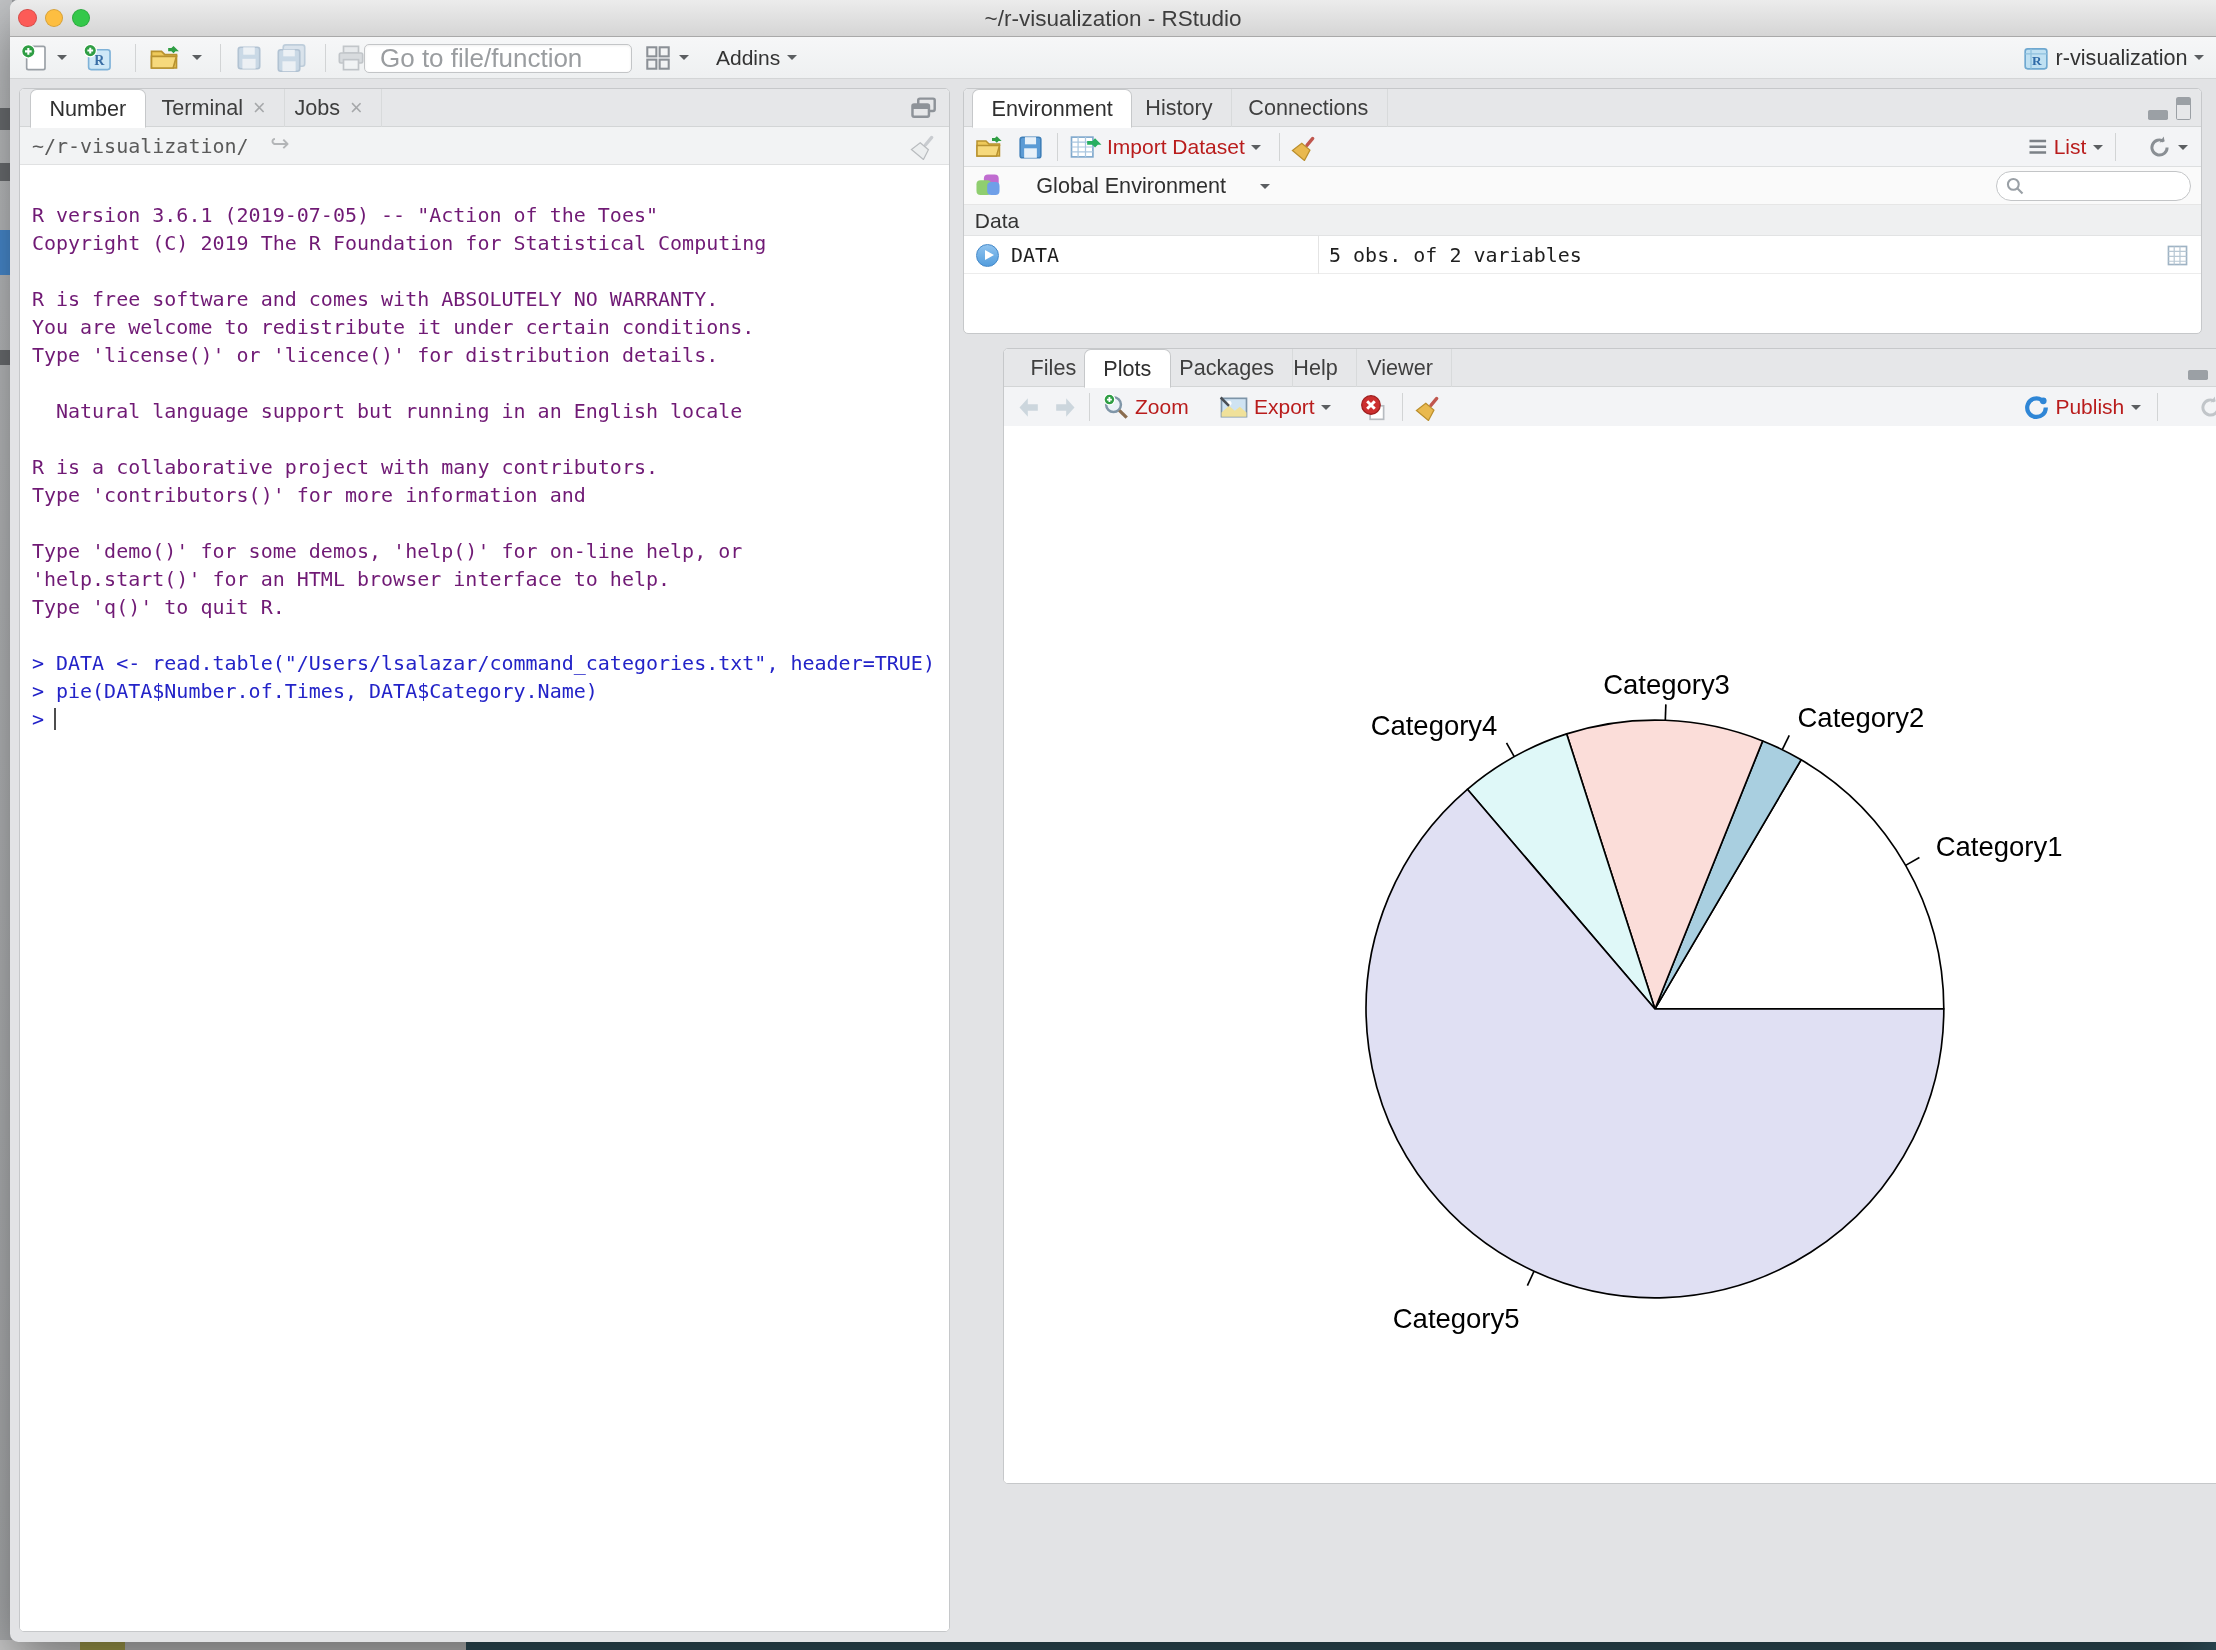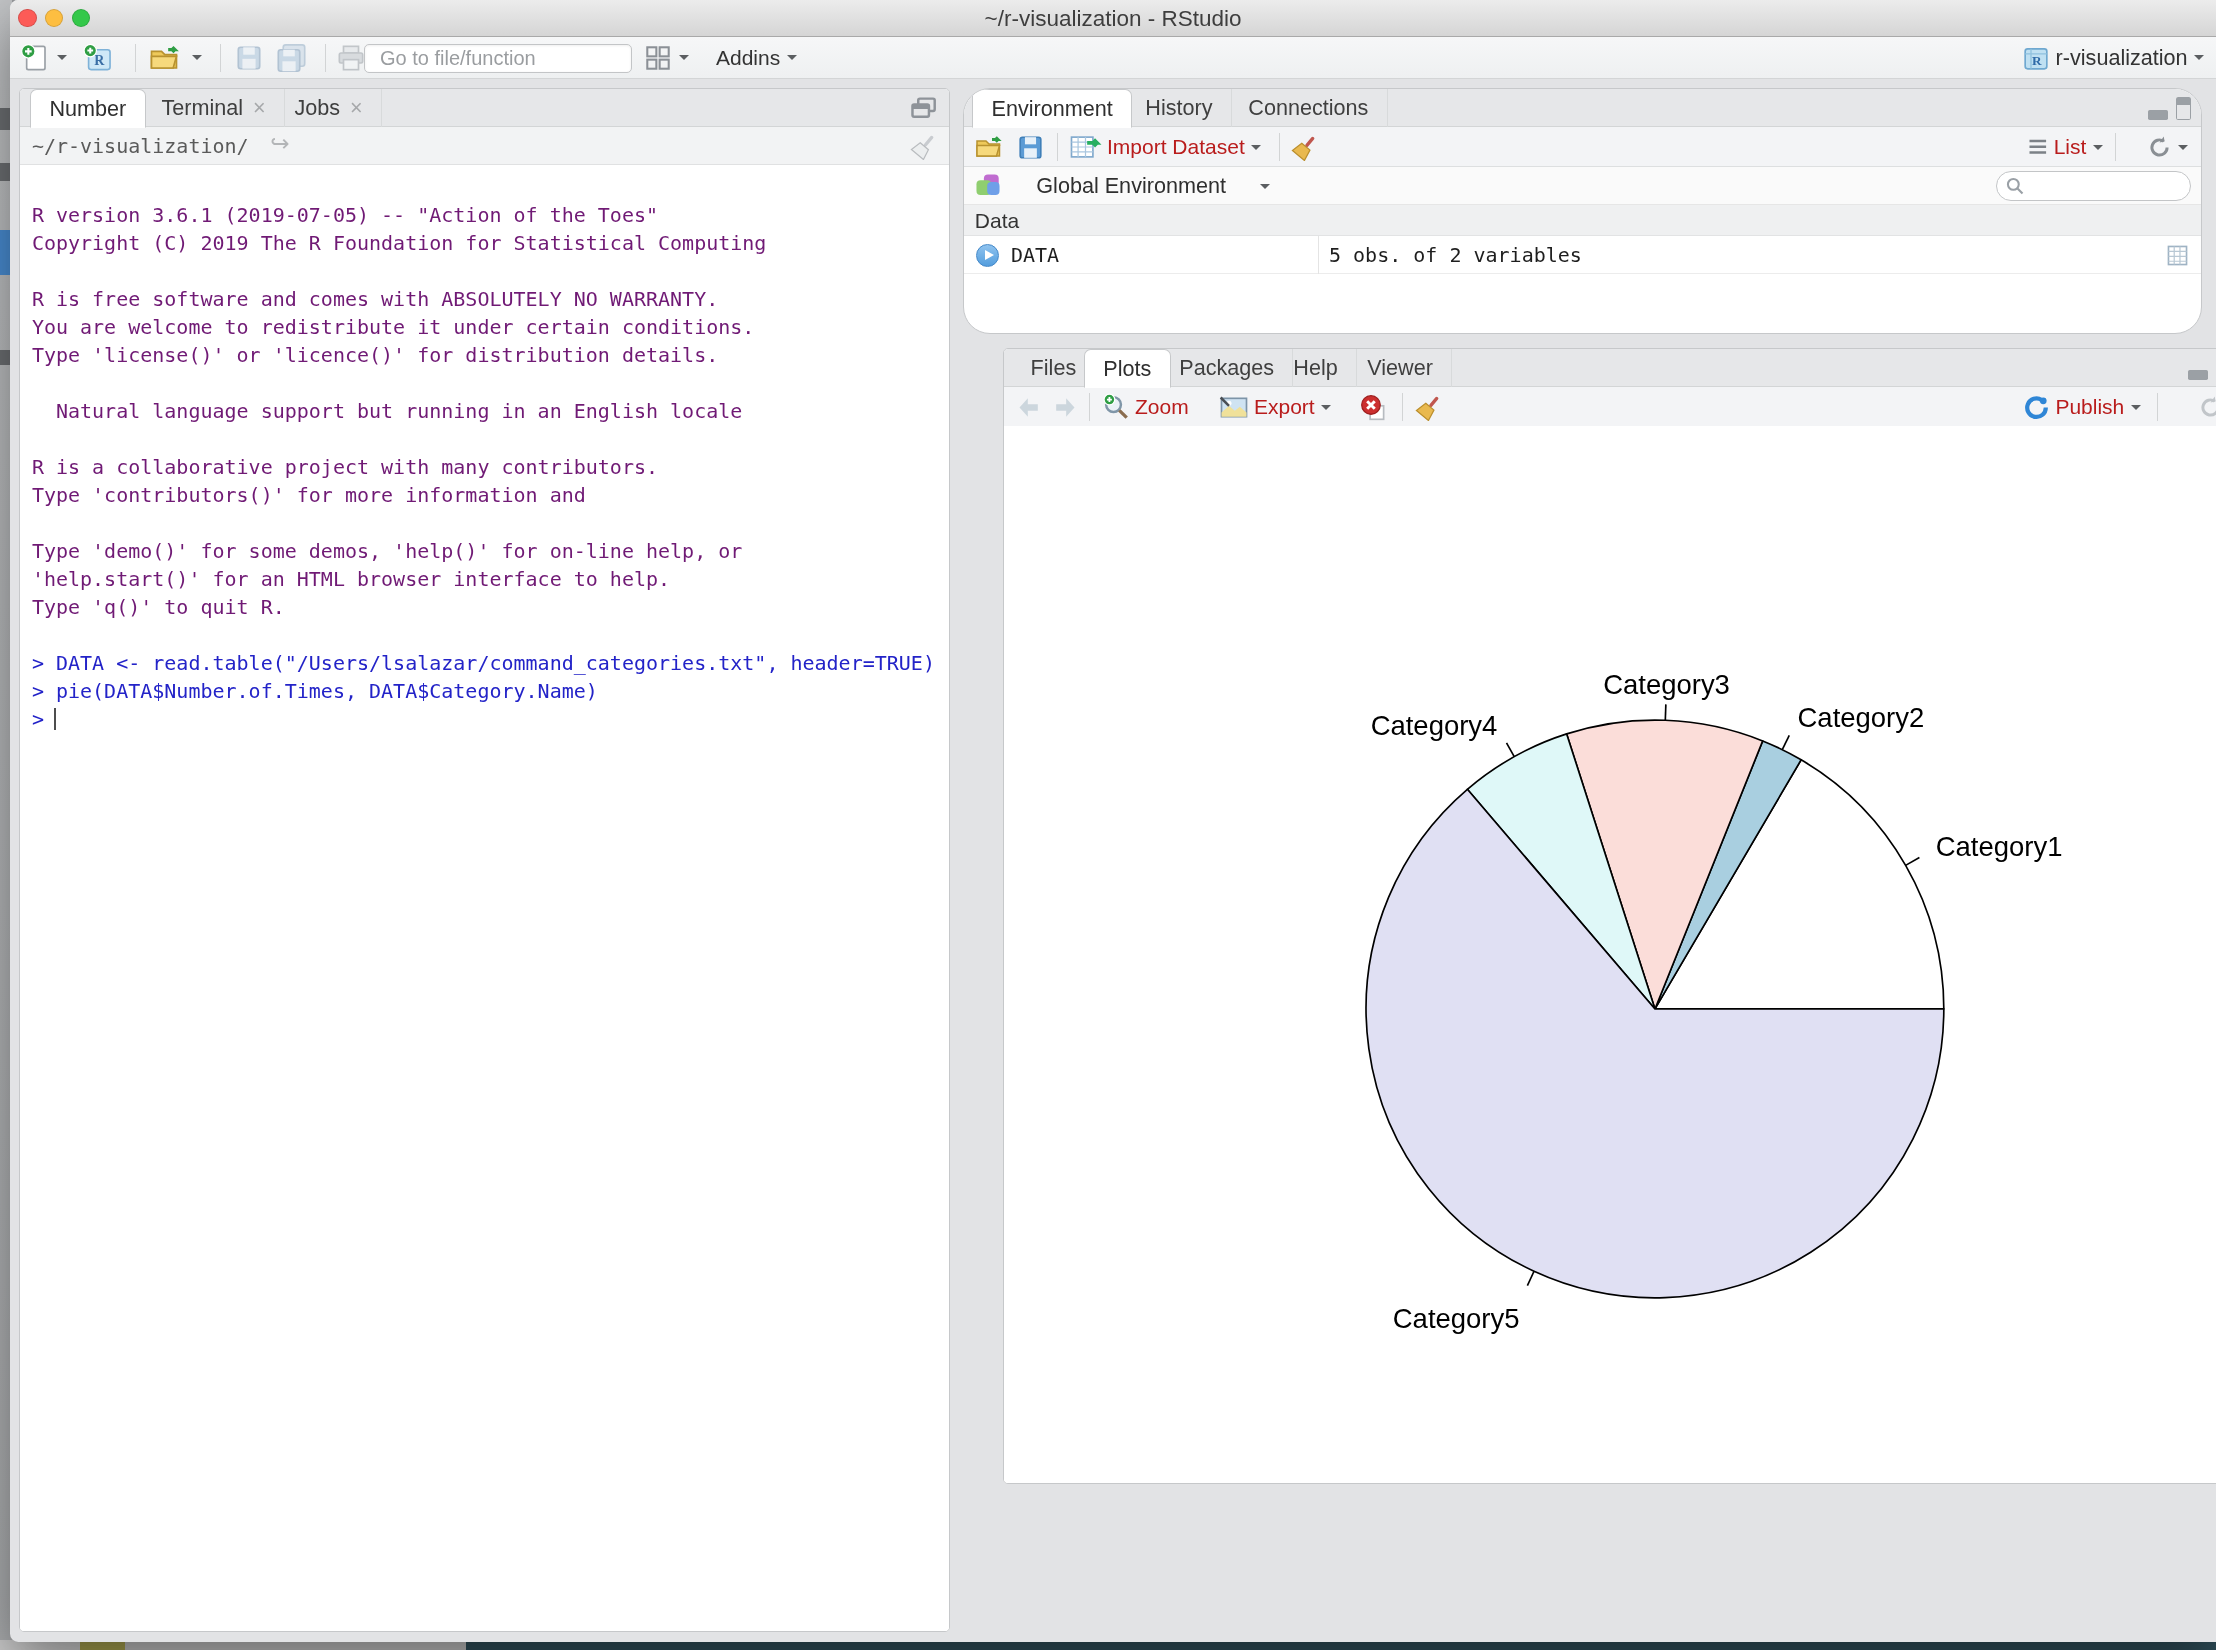--- a/index.html
+++ b/index.html
@@ -33,31 +33,31 @@
 
   .toolbar { position:absolute; left:0; top:37px; width:100%; height:42px;
     background:linear-gradient(#f6f7f8,#eef0f1); border-bottom:0.8px solid #d3d5d6; }
   .tbi { position:absolute; top:5.8px; height:30px; display:flex; align-items:center; }
   .vsep { position:absolute; top:6.7px; width:0.8px; height:28px; background:#d2d4d5; }
   .caret { width:0; height:0; border-left:5px solid transparent; border-right:5px solid transparent;
     border-top:5.8px solid #5b5e61; display:inline-block; }
   .goto { position:absolute; left:354px; top:6.7px; width:268px; height:29px; background:#fff;
     border:0.8px solid #c3c5c7; border-radius:5px; display:flex; align-items:center; padding:0 8.3px;
     box-shadow:inset 0 0.8px 2.5px rgba(0,0,0,.08); }
-  .goto input { border:none; outline:none; flex:1; font-size:20px; color:#444;
+  .goto input { border:none; outline:none; flex:1; font-size:26px; color:#444;
     font-family:"Liberation Sans","DejaVu Sans",sans-serif; background:transparent; }
   .goto input::placeholder { color:#9a9da0; }
   .tool-label { font-size:21px; color:#333; margin:0 6.7px 0 5px; }
   .project-sel { position:absolute; right:11.7px; top:5.8px; height:30px; display:flex; align-items:center; }
   .project-sel .tool-label { font-size:21.6px; }
 
   
   .pane { position:absolute; background:#fff; border:0.8px solid #c6c8ca; border-radius:5px; overflow:hidden; }
   .pane-console { left:9.2px; top:88px; width:931px; height:1544px; }
-  .pane-env     { left:953px; top:88px; width:1239px; height:246px;border-radius:27px; }
+  .pane-env     { left:953px; top:88px; width:1239px; height:246px; }
   .pane-plots   { left:993px; top:348px; width:1239px; height:1136px; }
 
   .tabstrip { position:relative; width:100%; height:38px; background:#e6e7e9;
     border-bottom:0.8px solid #d3d5d6; }
   .tab { position:absolute; top:0; height:38px; display:flex; align-items:center;
     padding:0 18.3px; font-size:21.6px; color:#3f3f3f; border-right:0.8px solid #d8dadb; cursor:default; }
   .tab.active { background:#fff; border:0.8px solid #c6c8ca; border-bottom:0.8px solid #fff;
     border-radius:6.7px 6.7px 0 0; height:39px; z-index:2; font-weight:500; color:#2f2f2f; }
   .tab .close { margin-left:10px; color:#a6a8aa; font-size:21.6px; line-height:21.6px; }
 

